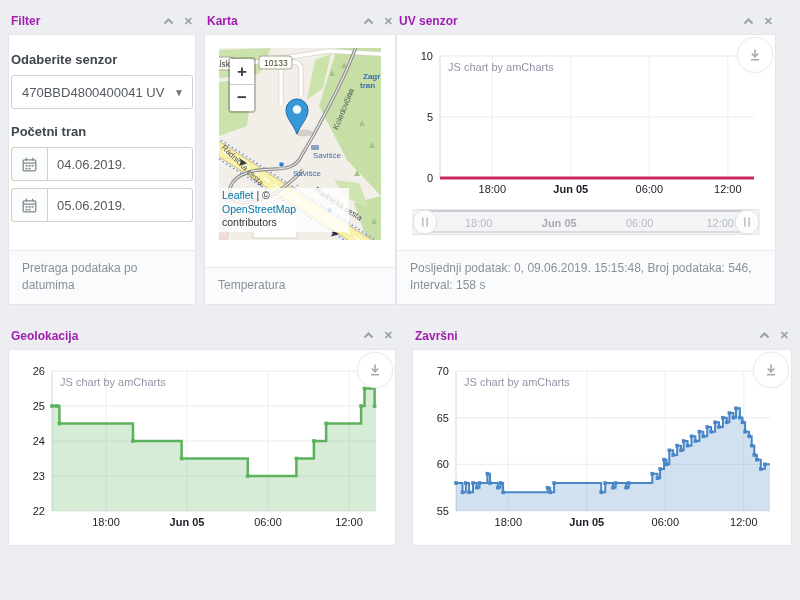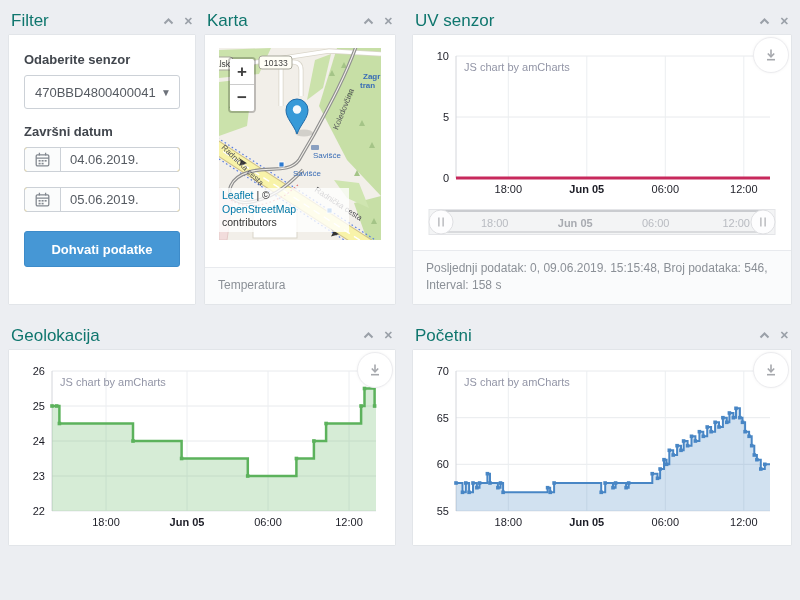--- a/index.html
+++ b/index.html
@@ -8,42 +8,42 @@
     background:#eceef2;
     font-family:"Liberation Sans", sans-serif;
     color:#555a61;
     padding:8px;
     overflow:hidden;
   }
   .row { display:flex; }
   .row2 { margin-top:18px; }
   .panel { display:flex; flex-direction:column; }
   .p-filter { width:188px; margin-right:8px; }
-  .p-map    { width:192px; margin-right:16px; }
+  .p-map    { width:192px; }
   .p-uv     { width:380px; }
   .p-temp   { width:388px; margin-right:16px; }
   .p-hum    { width:380px; }
 
   .panel-header { height:26px; display:flex; align-items:center; justify-content:space-between; padding:0 3px; }
-  .panel-title { font-size:17px; font-weight:400; color:#0f766e; }
+  .panel-title { font-size:12px; font-weight:700; color:#a21caf; }
   .panel-actions { display:flex; align-items:center; gap:10px; }
   .panel-actions .icon { color:#9aa0a8; cursor:pointer; display:flex; align-items:center; font-size:11px; font-weight:700; }
 
   .panel-card { background:#fbfcfd; border:1px solid #e2e5e9; border-radius:2px; display:flex; flex-direction:column; flex:1; }
   .panel-body { background:#fff; flex:1; }
   .panel-footer { border-top:1px solid #e8eaee; background:#fafbfc; padding:9px 13px; font-size:12px; color:#8b9097; line-height:1.45; display:flex; }
   .panel-footer .left { flex:1; padding-right:6px; }
 
   
-  .filter-body { padding:17px 15px 14px; }
+  .filter-body { padding:17px 2px 14px; }
   .f-label { font-size:13px; font-weight:700; color:#41464d; margin-bottom:8px; }
   .f-select { display:flex; align-items:center; height:34px; border:1px solid #ccd1d7; border-radius:3px; background:#fff; padding:0 8px 0 10px; margin-bottom:15px; cursor:pointer; }
   .f-select .sel-text { flex:1; font-size:13px; color:#555a61; white-space:nowrap; overflow:hidden; }
   .f-select .caret { color:#6d727a; font-size:10px; margin-left:4px; }
-  .input-group { display:flex; height:25px; border:1px solid #ccd1d7; border-radius:3px; overflow:hidden; margin-bottom:15px; background:#eab308; }
+  .input-group { display:flex; height:34px; border:1px solid #ccd1d7; border-radius:3px; overflow:hidden; margin-bottom:7px; background:#eab308; }
   .input-addon { width:36px; display:flex; align-items:center; justify-content:center; border-right:1px solid #ccd1d7; background:#fbfcfc; }
   .input-group input { border:0; outline:0; flex:1; min-width:0; font-size:13px; color:#555a61; padding:0 9px; font-family:"Liberation Sans",sans-serif; background:#fff; }
   .btn-primary { width:100%; height:36px; background:#4697d5; border:1px solid #3d8bc9; border-radius:3px; color:#fff; font-size:13px; font-weight:700; cursor:pointer; font-family:"Liberation Sans",sans-serif; margin-top:4px; }
 
   
   .karta-body { padding:13px 14px; display:flex; justify-content:center; }
   .map-wrap { position:relative; width:162px; height:192px; overflow:hidden; background:#f2efe9; }
   .map-wrap svg.mapsvg { position:absolute; left:0; top:0; }
   .leaflet-zoom { position:absolute; left:9px; top:9px; width:28px; border:2px solid rgba(0,0,0,0.22); border-radius:4px; overflow:hidden; z-index:5; }
   .leaflet-zoom .zbtn { width:100%; height:26px; background:#fff; display:flex; align-items:center; justify-content:center; font-size:17px; font-weight:700; color:#404040; cursor:pointer; }
@@ -82,21 +82,21 @@
         <span class="icon">✕</span>
       </span>
     </div>
     <div class="panel-card">
       <div class="panel-body filter-body">
         <div class="f-label">Odaberite senzor</div>
         <div class="f-select">
           <span class="sel-text">470BBD4800400041 UV</span>
           <span class="caret">▼</span>
         </div>
-        <div class="f-label">Završni datum</div>
+        <div class="f-label">Početni tran</div>
         <div class="input-group">
           <span class="input-addon">
             <svg width="15" height="15" viewBox="0 0 15 15">
                 <rect x="1.2" y="2.8" width="12.6" height="11" rx="1.2" fill="none" stroke="#82888f" stroke-width="1.3"></rect>
                 <line x1="1.2" y1="6.2" x2="13.8" y2="6.2" stroke="#82888f" stroke-width="1.3"></line>
                 <line x1="4.4" y1="0.8" x2="4.4" y2="3.6" stroke="#82888f" stroke-width="1.3"></line>
                 <line x1="10.6" y1="0.8" x2="10.6" y2="3.6" stroke="#82888f" stroke-width="1.3"></line>
                 <rect x="3.6" y="8" width="2" height="1.6" fill="#82888f"></rect>
                 <rect x="6.6" y="8" width="2" height="1.6" fill="#82888f"></rect>
                 <rect x="9.6" y="8" width="2" height="1.6" fill="#82888f"></rect>
@@ -115,21 +115,23 @@
                 <line x1="10.6" y1="0.8" x2="10.6" y2="3.6" stroke="#82888f" stroke-width="1.3"></line>
                 <rect x="3.6" y="8" width="2" height="1.6" fill="#82888f"></rect>
                 <rect x="6.6" y="8" width="2" height="1.6" fill="#82888f"></rect>
                 <rect x="9.6" y="8" width="2" height="1.6" fill="#82888f"></rect>
                 <rect x="3.6" y="10.8" width="2" height="1.6" fill="#82888f"></rect>
                 <rect x="6.6" y="10.8" width="2" height="1.6" fill="#82888f"></rect>
               </svg>
           </span>
           <input type="text" value="05.06.2019." style="">
         </div>
-        <button class="btn-primary">Dohvati podatke</button>
+      </div>
+      <div class="panel-footer">
+        <div class="left">Pretraga podataka po datumima</div>
       </div>
     </div>
   </div>
 
   <div class="panel p-map">
     <div class="panel-header">
       <span class="panel-title">Karta</span>
       <span class="panel-actions">
         <span class="icon">
             <svg width="11" height="7" viewBox="0 0 11 7">
@@ -350,21 +352,21 @@
               <text class="watermark" x="36" y="23">JS chart by amCharts</text>
             </svg></div>
 
       </div>
 
     </div>
   </div>
 
   <div class="panel p-hum">
     <div class="panel-header">
-      <span class="panel-title">Početni</span>
+      <span class="panel-title">Završni</span>
       <span class="panel-actions">
         <span class="icon">
             <svg width="11" height="7" viewBox="0 0 11 7">
               <path d="M1.5 5.5 L5.5 1.5 L9.5 5.5" fill="none" stroke="#9aa0a8" stroke-width="2"></path>
             </svg>
           </span>
         <span class="icon">✕</span>
       </span>
     </div>
     <div class="panel-card">

